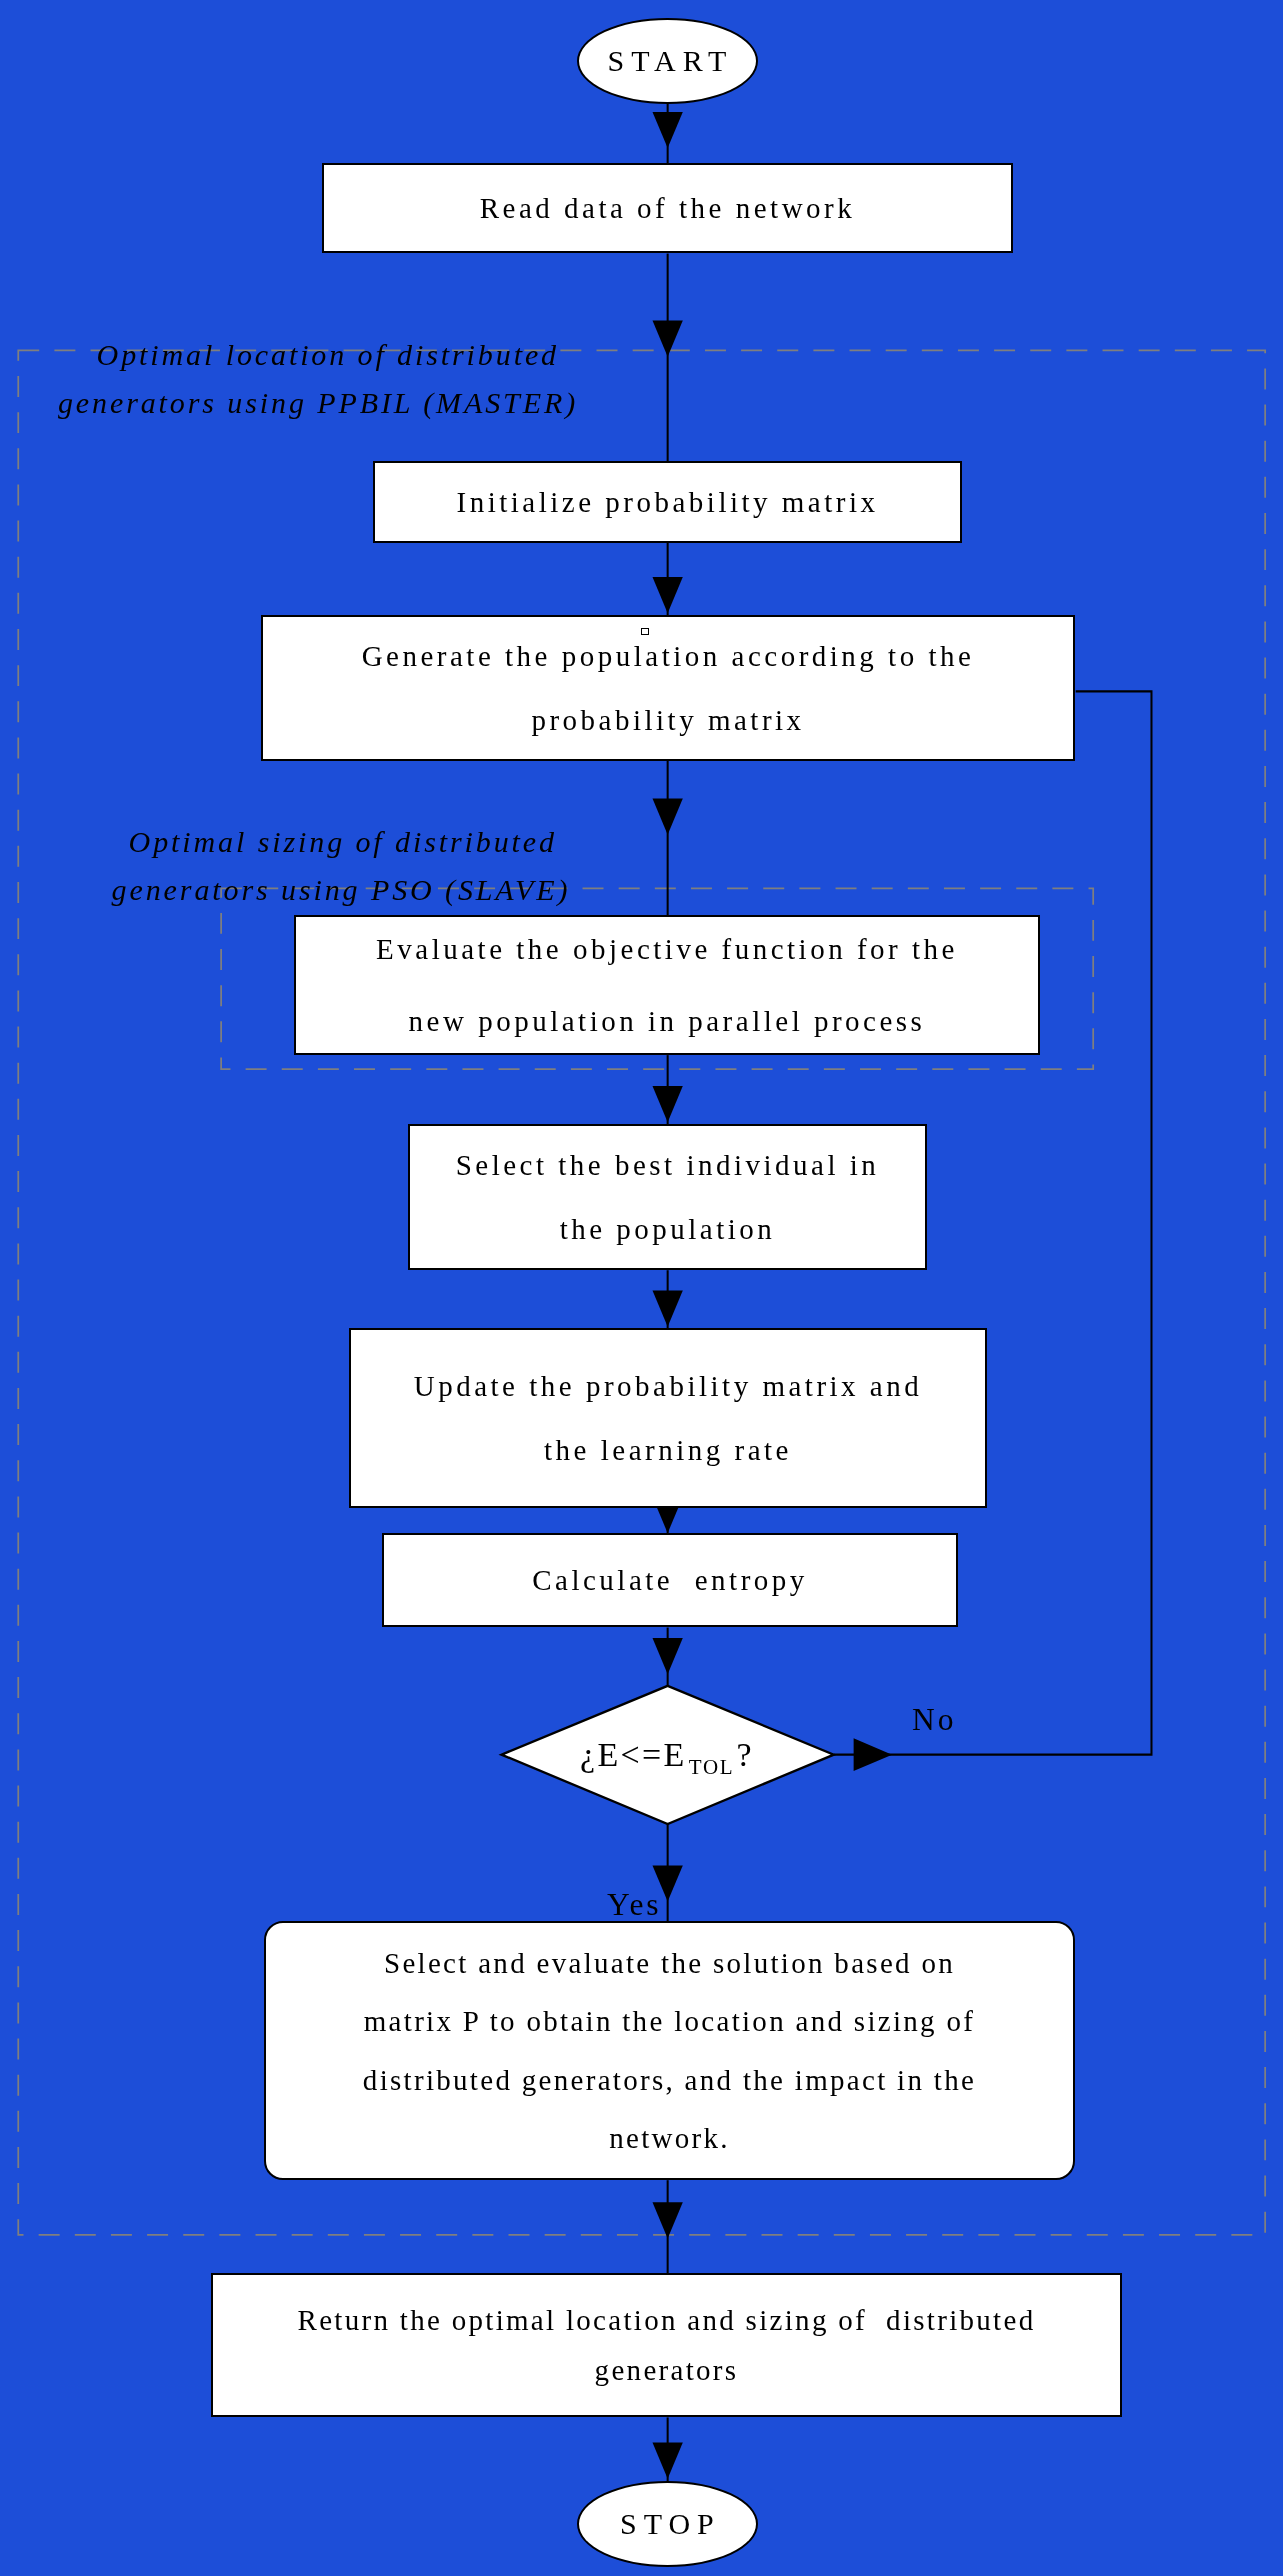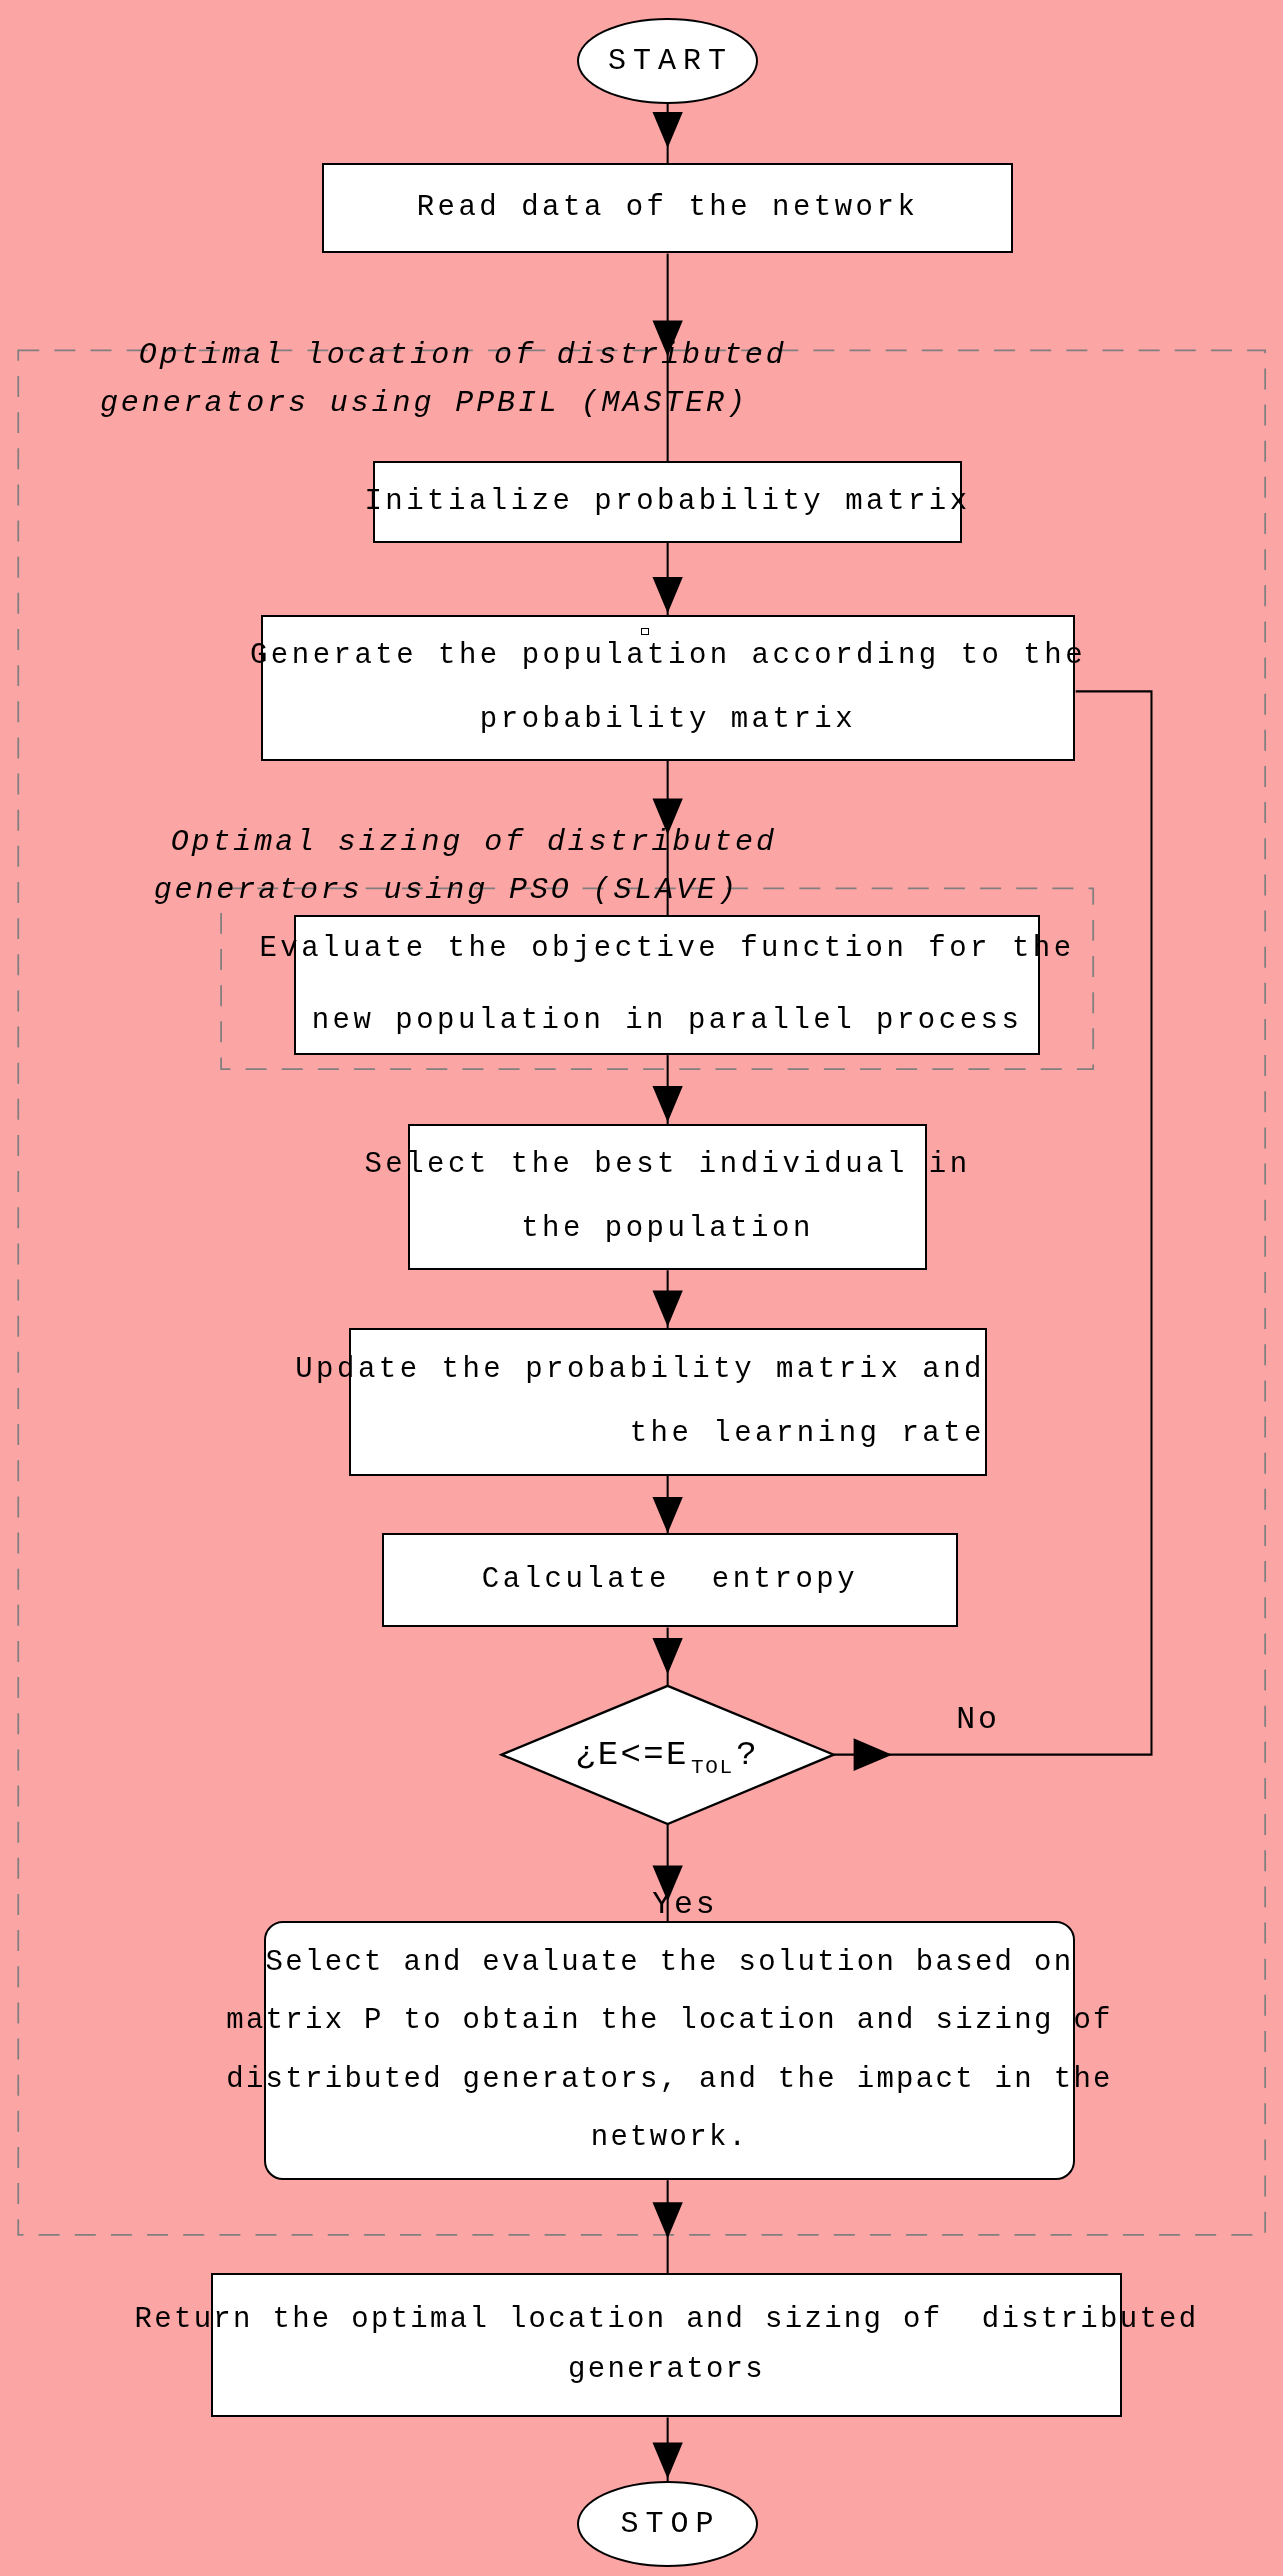--- a/index.html
+++ b/index.html
@@ -4,22 +4,22 @@
 <style>
   html, body {
     margin: 0;
     padding: 0;
     background: #ffffff;
   }
   #canvas {
     position: relative;
     width: 1284px;
     height: 2576px;
-    background: #fca5a5;
-    font-family: Liberation Mono, monospace;
+    background: #1d4ed8;
+    font-family: Liberation Serif, serif;
     color: #000000;
     overflow: hidden;
   }
   #connector-layer {
     position: absolute;
     left: 0; top: 0;
     width: 1284px;
     height: 2576px;
   }
   .box {
@@ -168,21 +168,21 @@
   <div class="box" style="left:294px; top:915px; width:746px; height:140px;gap:41px;">
     <span class="tline">Evaluate the objective function for the</span>
     <span class="tline">new population in parallel process</span>
   </div>
 
   <div class="box" style="left:408px; top:1124px; width:519px; height:146px;">
     <span class="tline">Select the best individual in</span>
     <span class="tline">the population</span>
   </div>
 
-  <div class="box" style="left:349px; top:1328px; width:638px; height:148px;align-items:flex-end;">
+  <div class="box" style="left:349px; top:1328px; width:638px; height:180px;">
     <span class="tline">Update the probability matrix and</span>
     <span class="tline">the learning rate</span>
   </div>
 
   <div class="box" style="left:382px; top:1533px; width:576px; height:94px;">
     <span class="tline">Calculate  entropy</span>
   </div>
 
   <div class="diamond-text">
     <span>¿E&lt;=E</span>

